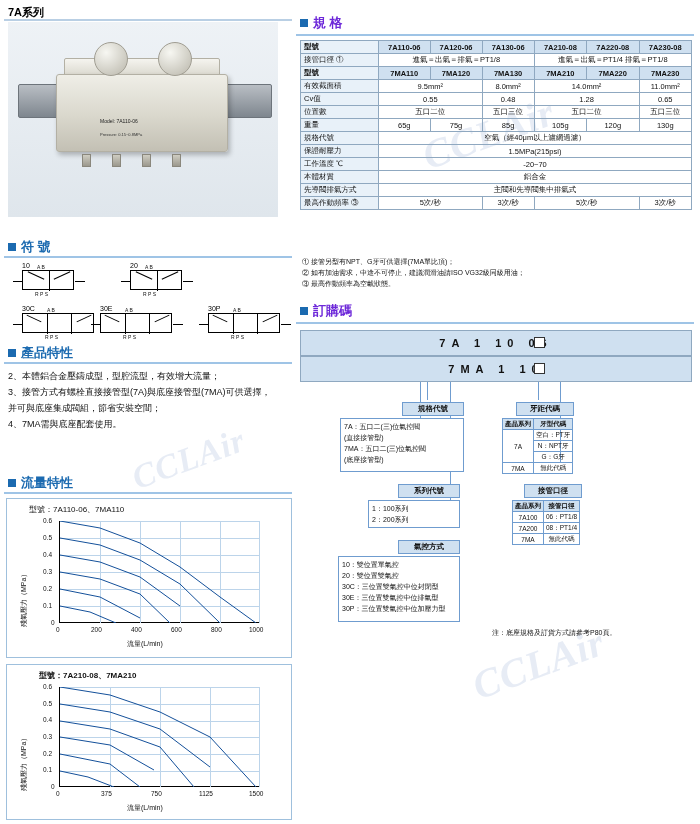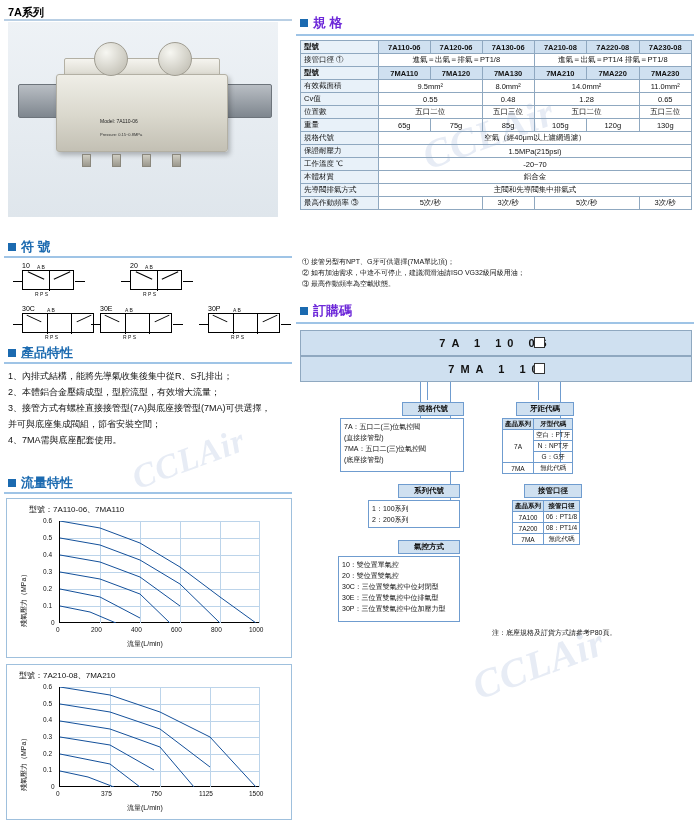--- a/index.html
+++ b/index.html
@@ -367,21 +367,20 @@
     </div>
   </div>
 
   <div class="sec-head" style="left:8px; top:344px;">
     <span class="mk"></span>
     <span>產品特性</span>
   </div>
   <div class="rule" style="left:4px; top:362px; width:288px;"></div>
 
   <div class="bullets" style="left:8px; top:368px; width:285px;">
-    <div>1、內排式結構，能將先導氣收集後集中從R、S孔排出；</div>
     <div>2、本體鋁合金壓鑄成型，型腔流型，有效增大流量；</div>
     <div>3、接管方式有螺栓直接接管型(7A)與底座接管型(7MA)可供選擇，</div>
     <div>     并可與底座集成閥組，節省安裝空間；</div>
     <div>4、7MA需與底座配套使用。</div>
   </div>
 
   <div class="sec-head" style="left:8px; top:474px;">
     <span class="mk"></span>
     <span>流量特性</span>
   </div>
@@ -425,21 +424,21 @@
     <div class="ax-lbl" style="left:49px; top:127px;">0</div>
     <div class="ax-lbl" style="left:84px; top:127px;">200</div>
     <div class="ax-lbl" style="left:124px; top:127px;">400</div>
     <div class="ax-lbl" style="left:164px; top:127px;">600</div>
     <div class="ax-lbl" style="left:204px; top:127px;">800</div>
     <div class="ax-lbl" style="left:242px; top:127px;">1000</div>
     <div class="ax-title" style="left:120px; top:140px;">流量(L/min)</div>
   </div>
 
   <div class="chart-box" style="left:6px; top:664px; width:286px; height:156px;">
-    <div class="chart-model" style="left:12px; top:5px;">型號：7A210-08、7MA210</div>
+    <div class="chart-model" style="left:32px; top:5px;font-weight:bold;">型號：7A210-08、7MA210</div>
     <div class="ax-title vert" style="left:12px; top:126px;">殘氣壓力（MPa）</div>
     <div class="grid-area" style="left:52px; top:22px; width:200px; height:100px;">
       <div class="gl" style="left:0; top:0px;  width:200px; height:1px;"></div>
       <div class="gl" style="left:0; top:17px; width:200px; height:1px;"></div>
       <div class="gl" style="left:0; top:34px; width:200px; height:1px;"></div>
       <div class="gl" style="left:0; top:50px; width:200px; height:1px;"></div>
       <div class="gl" style="left:0; top:67px; width:200px; height:1px;"></div>
       <div class="gl" style="left:0; top:84px; width:200px; height:1px;"></div>
       <div class="gl" style="left:50px;  top:0; width:1px; height:100px;"></div>
       <div class="gl" style="left:100px; top:0; width:1px; height:100px;"></div>

